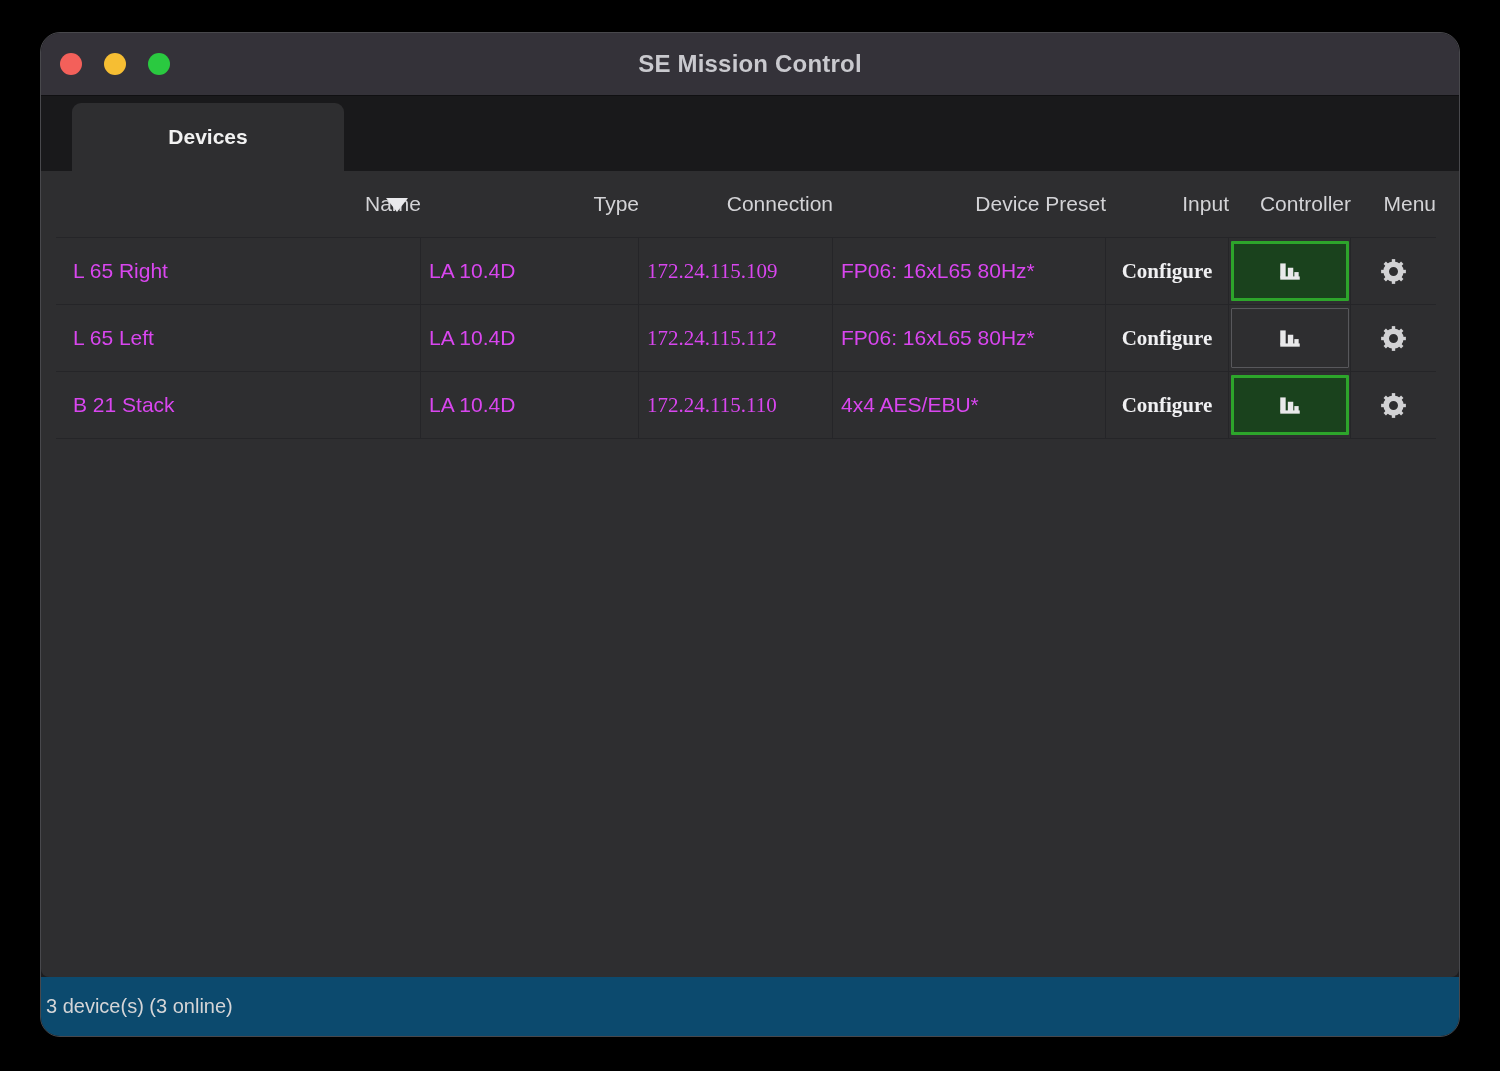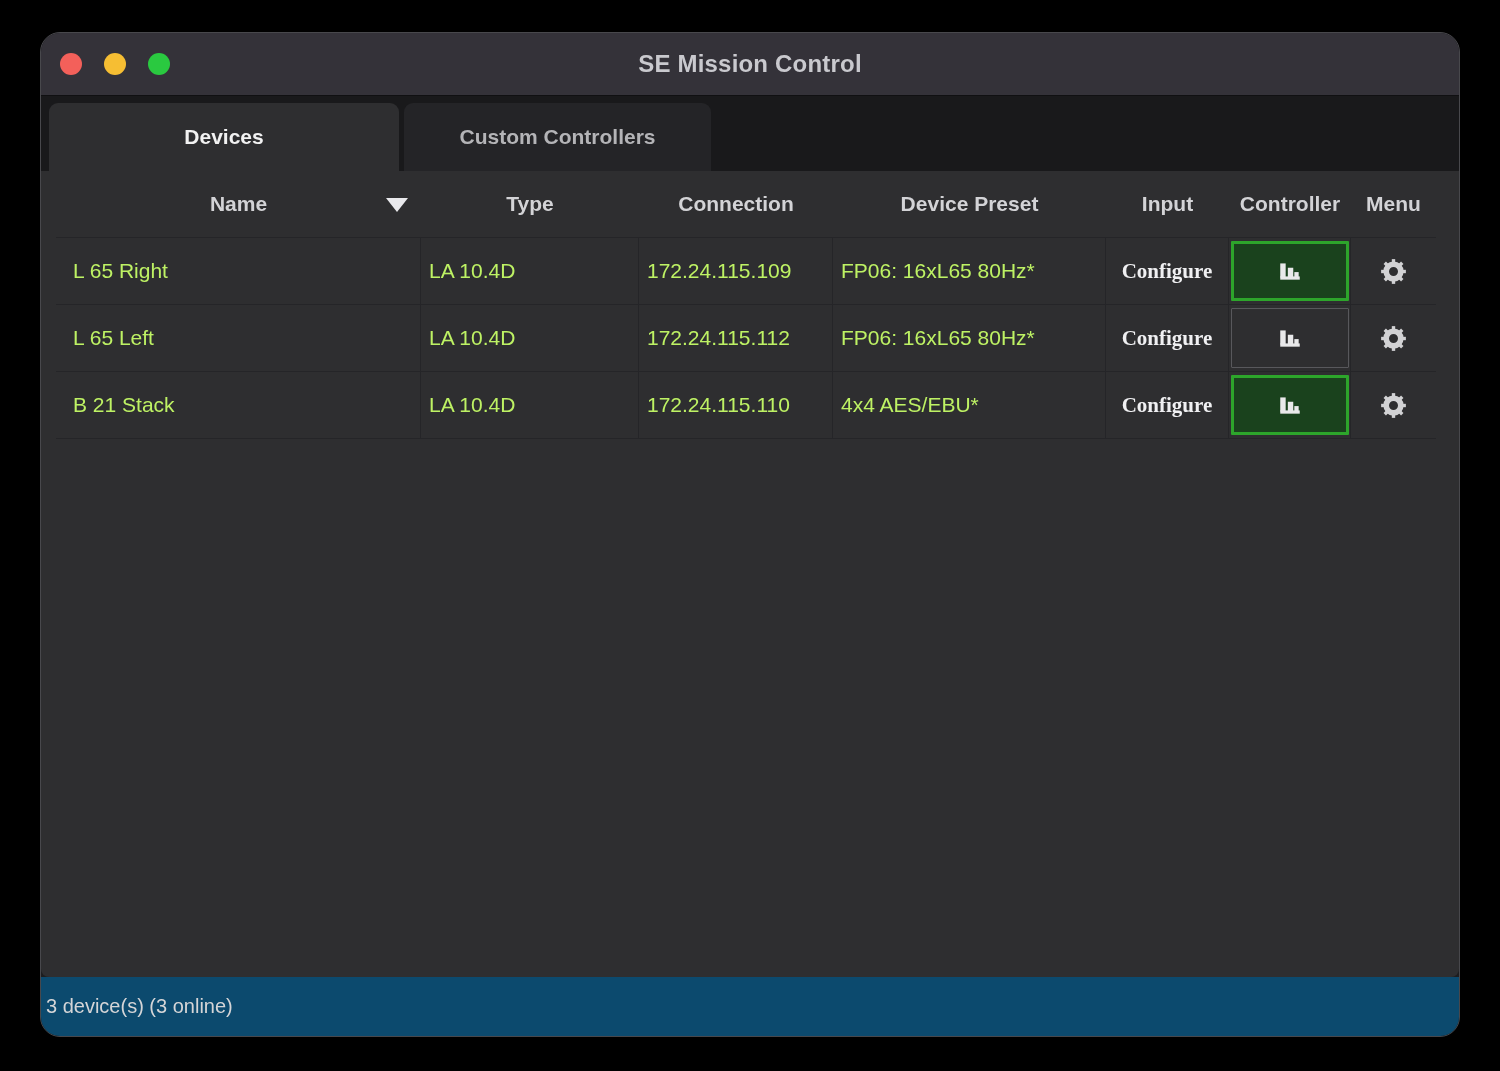--- a/index.html
+++ b/index.html
@@ -28,48 +28,48 @@
 
   
   .tabstrip {
     height:75px; flex:0 0 75px; background:#19191b;
     display:flex; align-items:flex-end; padding-left:8px;
   }
   .tab {
     height:68px; display:flex; align-items:center; justify-content:center;
     border-radius:9px 9px 0 0; font-size:21px; cursor:default;
   }
-  .tab.active   { width:350px; background:#2e2e30; color:#f2f2f2; font-weight:700; }
+  .tab.active   { width:272px; background:#2e2e30; color:#f2f2f2; font-weight:700;margin-left:23px; }
   .tab.inactive { width:307px; background:#242427; color:#b4b4b7; font-weight:600; margin-left:5px; }
 
   
   .content {
     flex:1 1 auto; background:#2e2e30; border-radius:0 0 8px 8px;
     position:relative; overflow:hidden;
   }
   .table { position:absolute; left:15px; top:0; width:1380px; }
   .thead { display:flex; height:67px; border-bottom:1px solid #252528; }
   .th {
-    display:flex; align-items:center; justify-content:center;
-    color:#d3d3d6; font-size:21px; font-weight:700; position:relative;
+    display:flex; align-items:center; justify-content:flex-end;
+    color:#d3d3d6; font-size:21px; font-weight:400; position:relative;
   }
   .sort-tri {
     position:absolute; right:13px; top:50%; margin-top:-6px;
     width:0; height:0; border-left:11px solid transparent; border-right:11px solid transparent;
     border-top:14px solid #e9e9ec;
   }
   .row { display:flex; height:67px; border-bottom:1px solid #252528; }
   .cell {
-    display:flex; align-items:center; color:#bef264; font-size:21px;
+    display:flex; align-items:center; color:#d946ef; font-size:21px;
     border-right:1px solid #252528; padding-left:8px; overflow:hidden;
   }
   .cell:last-child { border-right:none; }
   .c-name       { width:365px; padding-left:17px; }
   .c-type       { width:218px;text-align:right; }
-  .c-conn       { width:194px; }
+  .c-conn       { width:194px;font-family:Liberation Serif, serif; }
   .c-preset     { width:273px; }
   .c-input      { width:123px; justify-content:center; font-weight:700; color:#f0f0f2; padding-left:0;font-family:Liberation Serif, serif; }
   .c-controller { width:122px; justify-content:center; padding-left:0; }
   .c-menu       { width:85px;  justify-content:center; padding-left:0; }
   .h-name{width:365px;} .h-type{width:218px;} .h-conn{width:194px;}
   .h-preset{width:273px;} .h-input{width:123px;} .h-controller{width:122px;} .h-menu{width:85px;}
 
   .ctrl-btn {
     width:118px; height:60px; display:flex; align-items:center; justify-content:center;
     background:#2e2e30; border:1px solid #58585c; border-radius:1px; cursor:pointer;
@@ -98,23 +98,20 @@
       <div class="light red"></div>
       <div class="light yellow"></div>
       <div class="light green"></div>
     </div>
     <div class="win-title">SE Mission Control</div>
   </div>
 
   <div class="tabstrip">
     <div class="tab active">
       <span>Devices</span>
-    </div>
-    <div class="tab inactive">
-      <span>Custom Controllers</span>
     </div>
   </div>
 
   <div class="content">
     <div class="table">
 
       <div class="thead">
         <div class="th h-name">
           <span>Name</span>
           <span class="sort-tri"></span>

